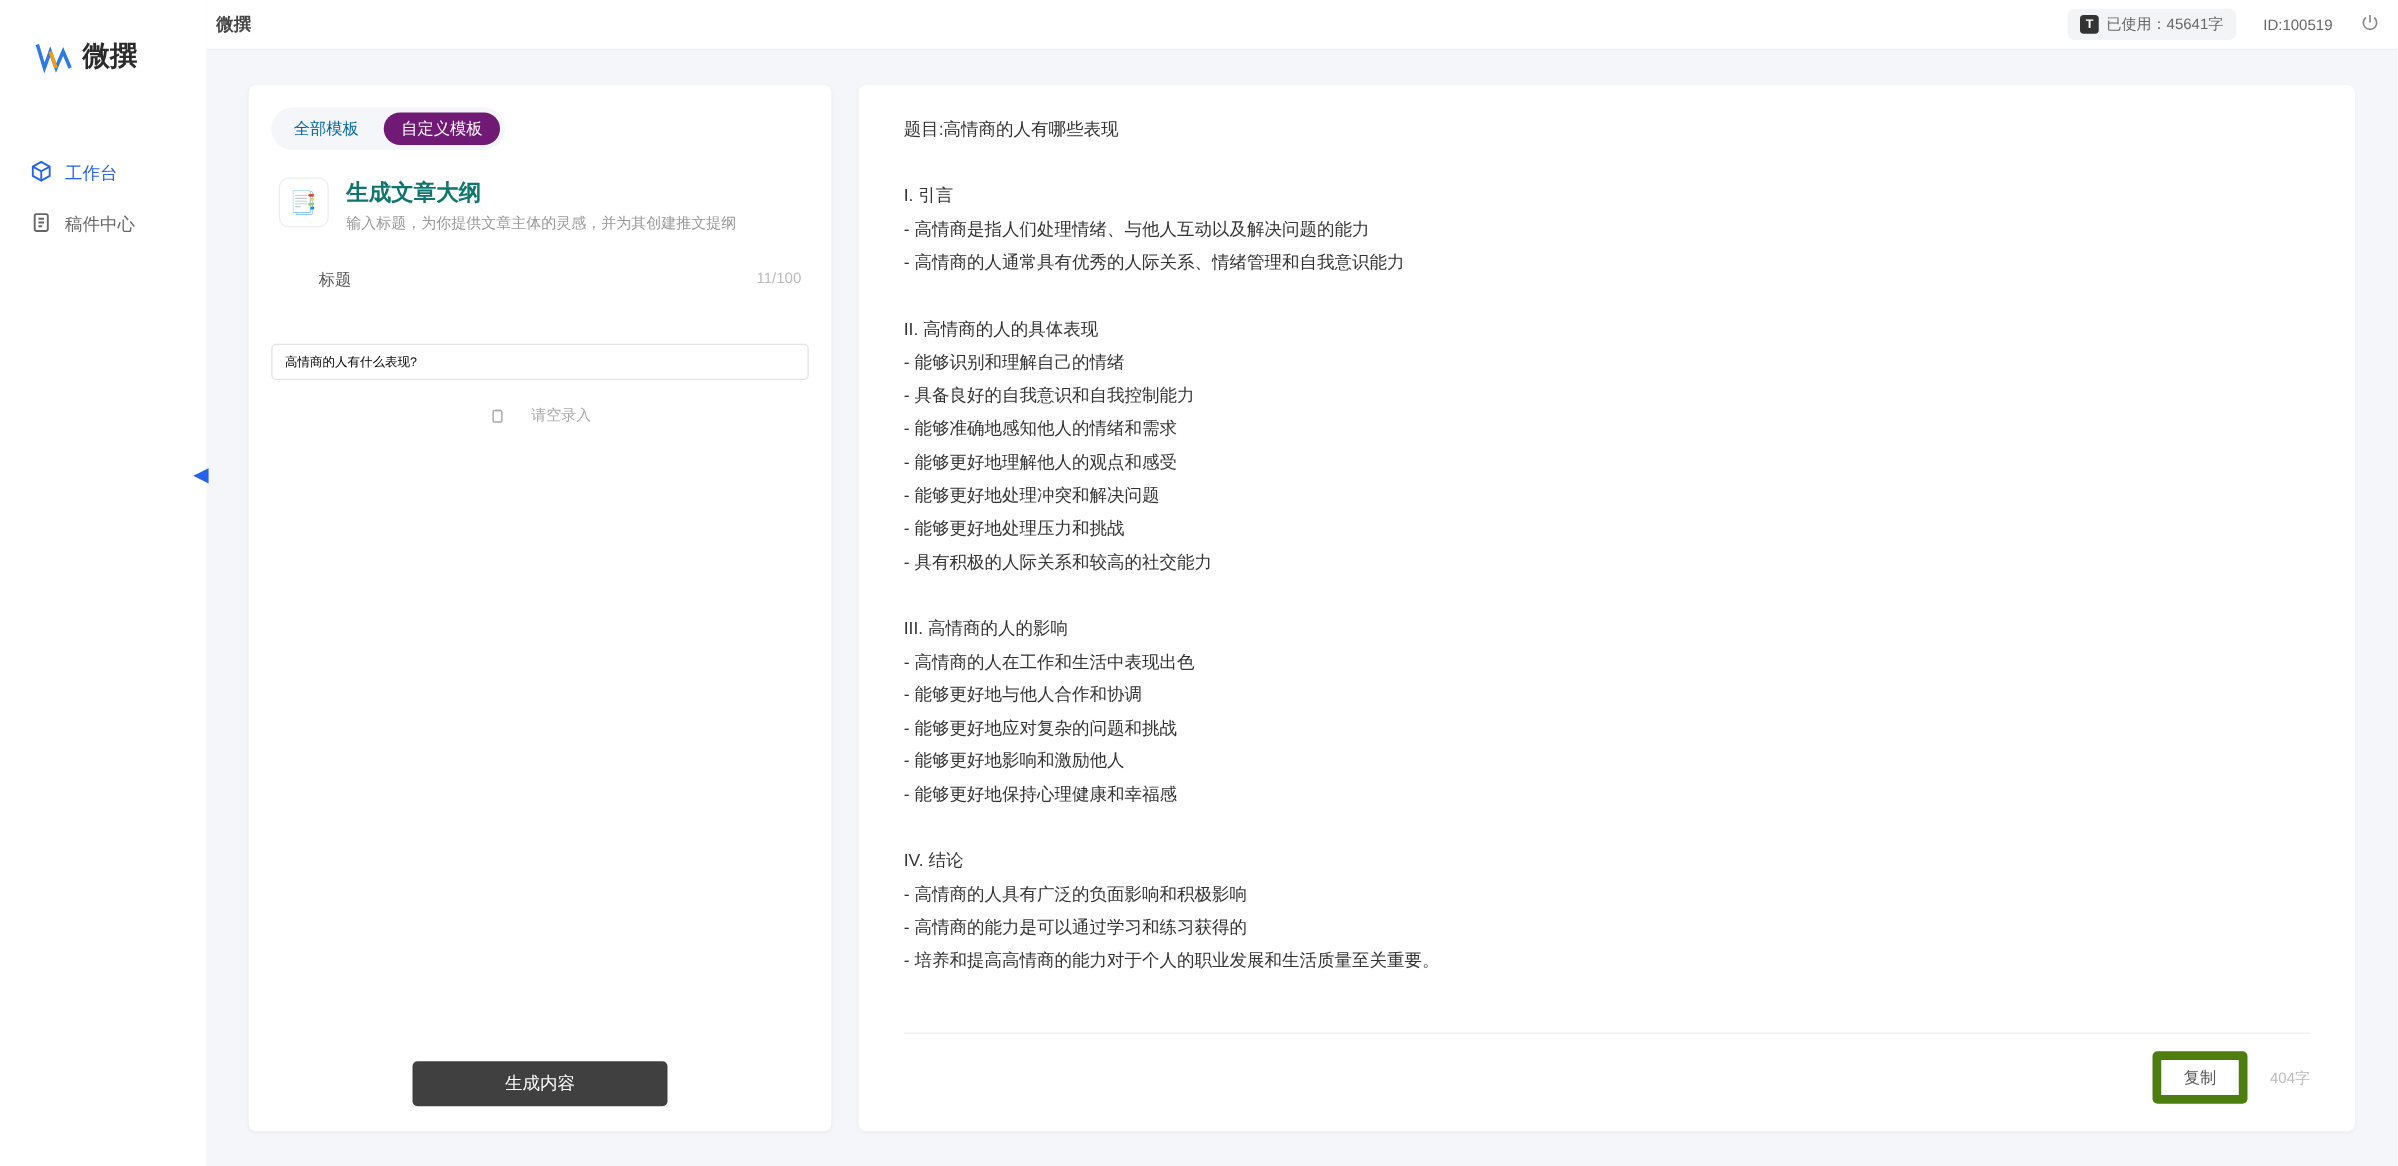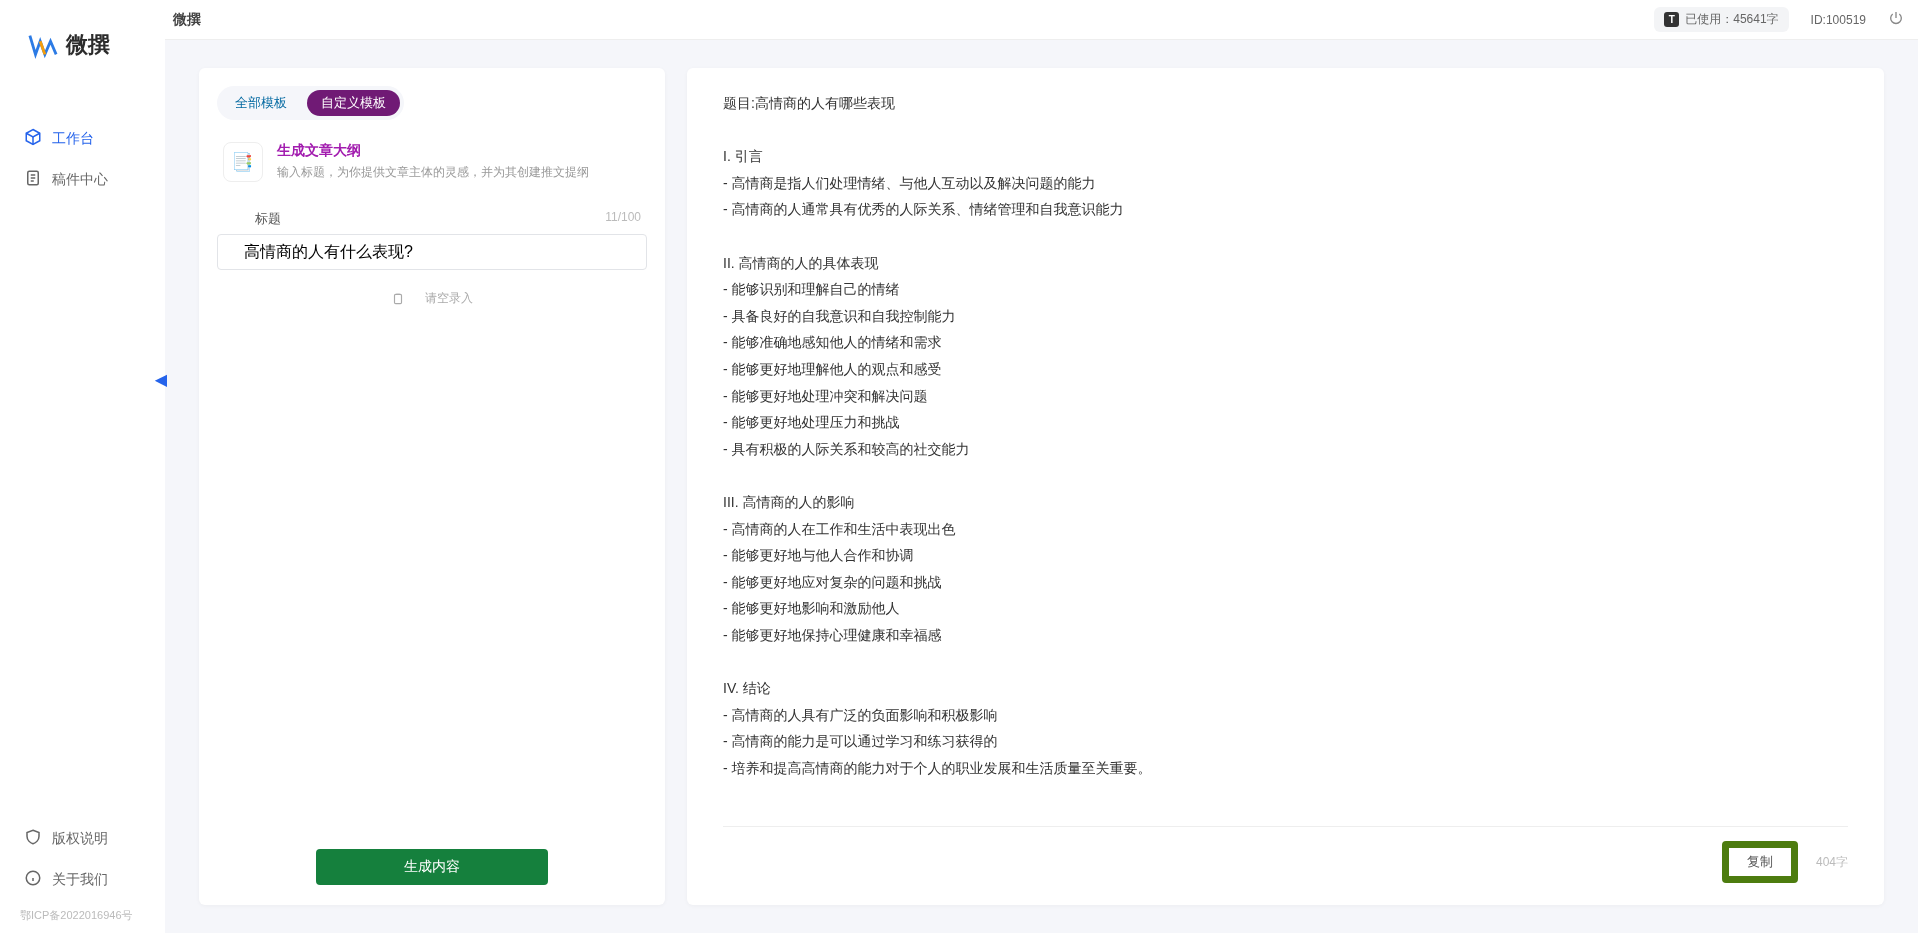--- a/index.html
+++ b/index.html
@@ -29,32 +29,32 @@
 .panel { background:#fff; border-radius:6px; box-shadow:0 1px 4px rgba(0,0,0,0.04); display:flex; flex-direction:column; }
 .panel-left { width:466px; padding:18px 18px 20px; }
 .panel-right { flex:1; padding:22px 36px; }
 
 .tabs { display:flex; gap:6px; background:#f5f6fa; padding:4px; border-radius:999px; width:fit-content; margin-bottom:22px; }
 .tab { padding:4px 14px; border-radius:999px; font-size:13px; color:#0369a1; cursor:pointer; }
 .tab.active { background:#701a75; color:#fff; }
 
 .card { display:flex; gap:14px; margin-bottom:28px; align-items:flex-start; padding:0 6px; }
 .card-icon { width:40px; height:40px; border-radius:8px; background:#fff; border:1px solid #eee; display:flex; align-items:center; justify-content:center; font-size:18px; }
-.card-title { font-size:14px; font-weight:700; color:#a21caf; margin-bottom:4px; }
+.card-title { font-size:18px; font-weight:700; color:#0f766e; margin-bottom:4px; }
 .card-sub { font-size:12px; color:#999; }
 
 .field-row { display:flex; justify-content:space-between; align-items:flex-start; font-size:13px; color:#555; margin-bottom:6px; padding:0 6px;margin-left:32px; }
 .counter { color:#bbb; font-size:12px; }
-.input-box { width:100%; border:1px solid #e2e4e8; border-radius:4px; padding:8px 26px; font-size:16px; margin-bottom:20px; }
+.input-box { width:100%; border:1px solid #e2e4e8; border-radius:4px; padding:8px 10px; font-size:10px; margin-bottom:20px;margin-top:36px; }
 
 .extra-hint { display:flex; justify-content:center; align-items:center; gap:20px; color:#aaa; font-size:12px; }
 .extra-hint svg { width:14px; height:14px; stroke:#aaa; }
 
 .panel-left .spacer { flex:1; }
-.gen-btn { display:block; width:232px; margin:0 auto; padding:9px 0; background:#15803d; color:#fff; border:none; border-radius:4px; font-size:14px; cursor:pointer; }
+.gen-btn { display:block; width:204px; margin:0 auto; padding:9px 0; background:#404040; color:#fff; border:none; border-radius:4px; font-size:14px; cursor:pointer; }
 
 .out-header { text-align:center; position:relative; padding-bottom:14px; border-bottom:1px solid #eee; margin-bottom:18px; }
 .out-title { font-size:24px; font-weight:600; font-family:"SimSun",serif; }
 .out-counter { position:absolute; right:0; bottom:8px; font-size:11px; color:#ccc; }
 .out-body { font-size:14px; line-height:1.9; color:#333; white-space:pre-line; flex:1; overflow:auto; }
 .out-footer { display:flex; justify-content:flex-end; align-items:center; gap:18px; padding-top:14px; border-top:1px solid #eee; margin-top:14px; }
 .copy-btn { border:7px solid #4d7c0f; background:#fff; padding:5px 18px; border-radius:4px; font-size:13px; cursor:pointer; color:#555; }
 .wc { font-size:12px; color:#bbb; }
 </style>
 </head>
@@ -80,36 +80,20 @@
       </div>
       <div class="nav-item">
         <span class="nav-icon"><svg viewBox="0 0 24 24" fill="none" stroke="#666" stroke-width="2">
               <rect x="5" y="3" width="14" height="18" rx="2"></rect>
               <path d="M9 8h6M9 12h6M9 16h4"></path>
             </svg></span>
         <span>稿件中心</span>
       </div>
     </nav>
     <div class="toggle-caret">◀</div>
-    <div class="nav-footer">
-      <div class="nav-item">
-        <span class="nav-icon"><svg viewBox="0 0 24 24" fill="none" stroke="#666" stroke-width="2">
-              <path d="M12 3 L20 6 V11 C20 16 16 20 12 21 C8 20 4 16 4 11 V6 Z"></path>
-            </svg></span>
-        <span>版权说明</span>
-      </div>
-      <div class="nav-item">
-        <span class="nav-icon"><svg viewBox="0 0 24 24" fill="none" stroke="#666" stroke-width="2">
-              <circle cx="12" cy="12" r="9"></circle>
-              <path d="M12 8v.01M12 12v4"></path>
-            </svg></span>
-        <span>关于我们</span>
-      </div>
-      <div class="icp">鄂ICP备2022016946号</div>
-    </div>
   </aside>
 
   <main class="main">
     <div class="topbar">
       <span class="top-title">微撰</span>
       <div class="top-right">
         <div class="usage-pill">
           <span class="t">T</span>
           <span>已使用：45641字</span>
         </div>

